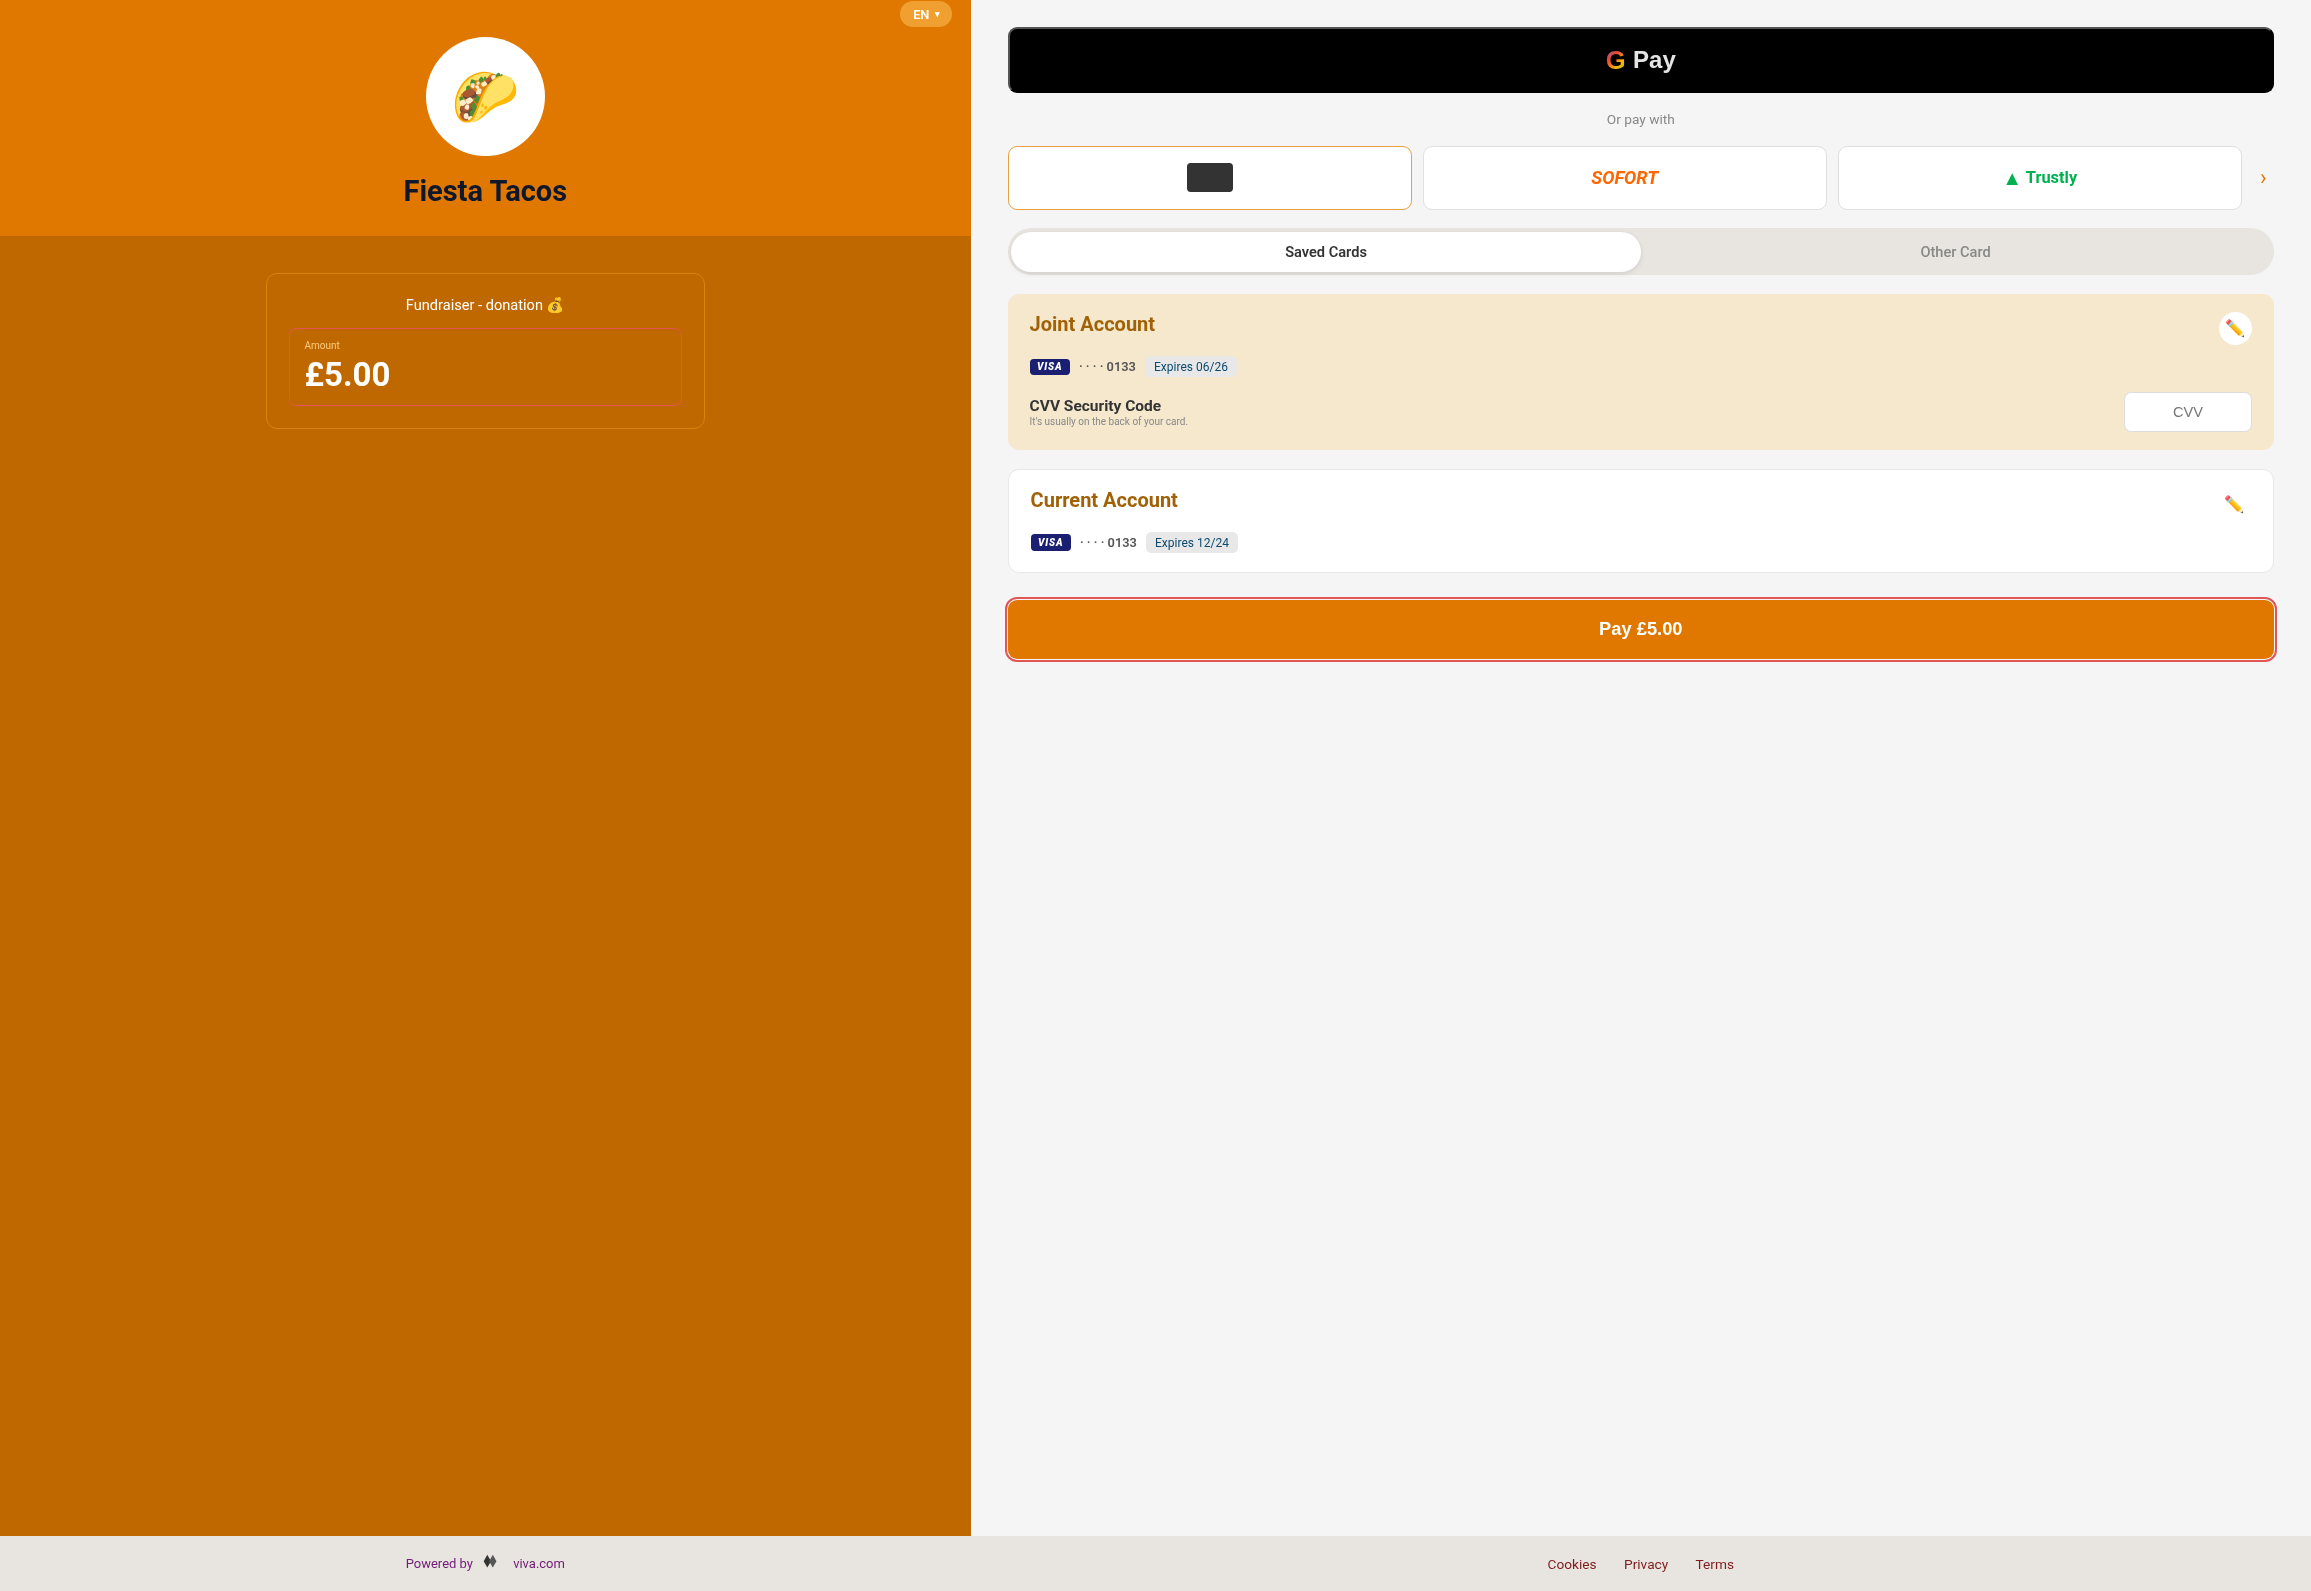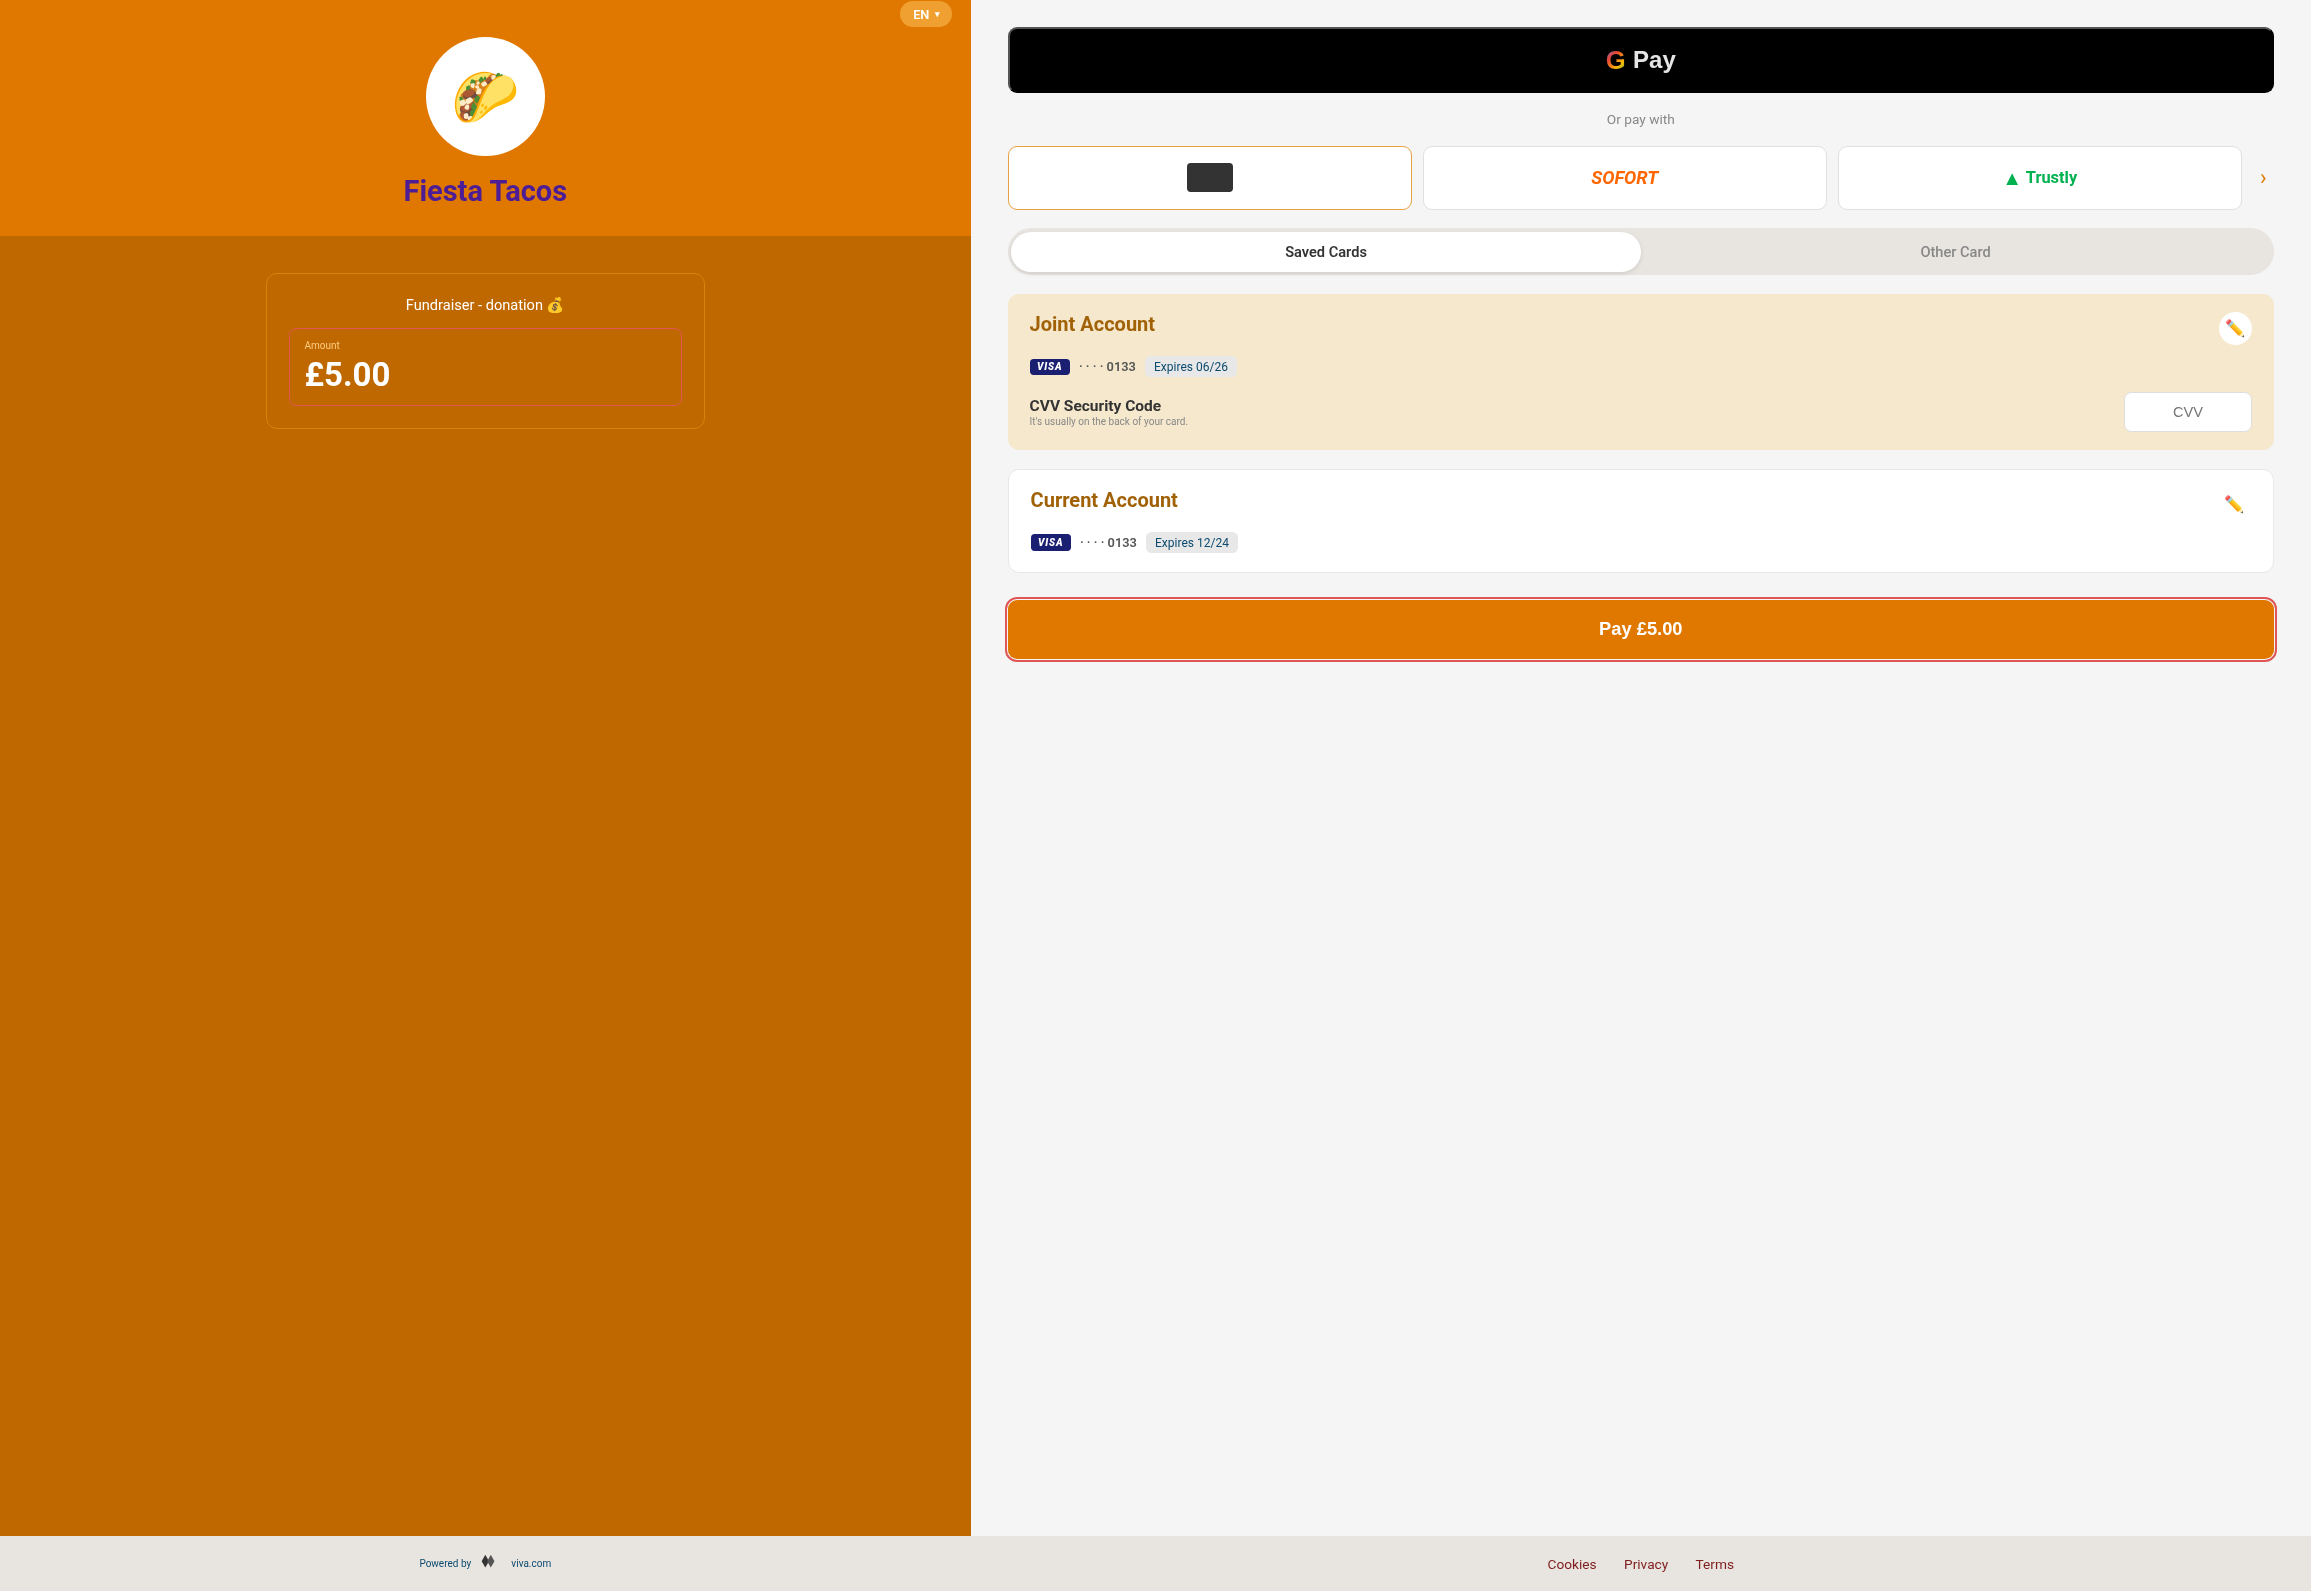--- a/index.html
+++ b/index.html
@@ -57,21 +57,21 @@
       display: flex;
       align-items: center;
       justify-content: center;
       margin-bottom: 18.3px;
       overflow: hidden;
     }
     .taco-emoji {
       font-size: 55px;
     }
     .restaurant-name {
-      color: #4c1d95;
+      color: #0f172a;
       font-size: 29px;
       font-weight: 700;
       text-align: center;
     }
     .left-bottom {
       background: #c06800;
       flex: 1;
       padding: 37px 27.4px;
       display: flex;
       flex-direction: column;
@@ -337,22 +337,22 @@
       background: #e8e4e0;
       display: flex;
       align-items: center;
     }
     .footer-left {
       width: 42%;
       display: flex;
       align-items: center;
       justify-content: center;
       gap: 7.3px;
-      color: #0c4a6e;
-      font-size: 10px;
+      color: #701a75;
+      font-size: 13px;
     }
     .viva-logo {
       font-size: 16.4px;
     }
     .footer-right {
       width: 58%;
       display: flex;
       align-items: center;
       justify-content: center;
       gap: 27.4px;

